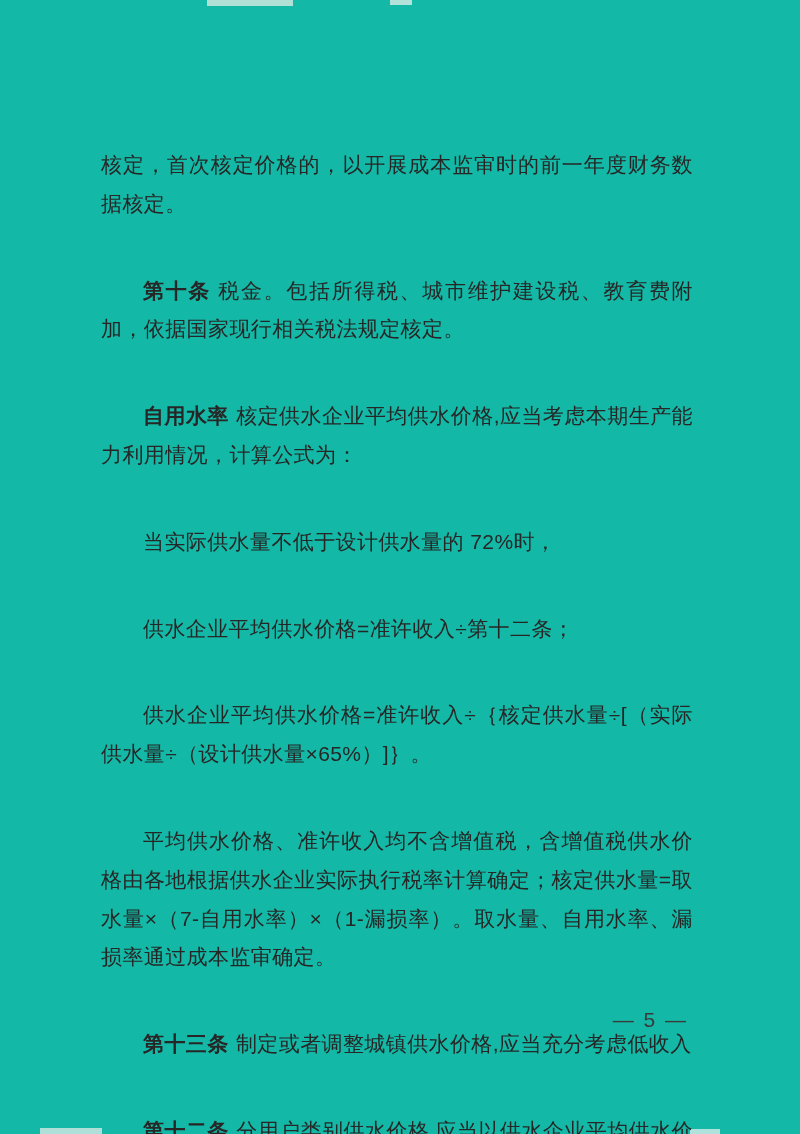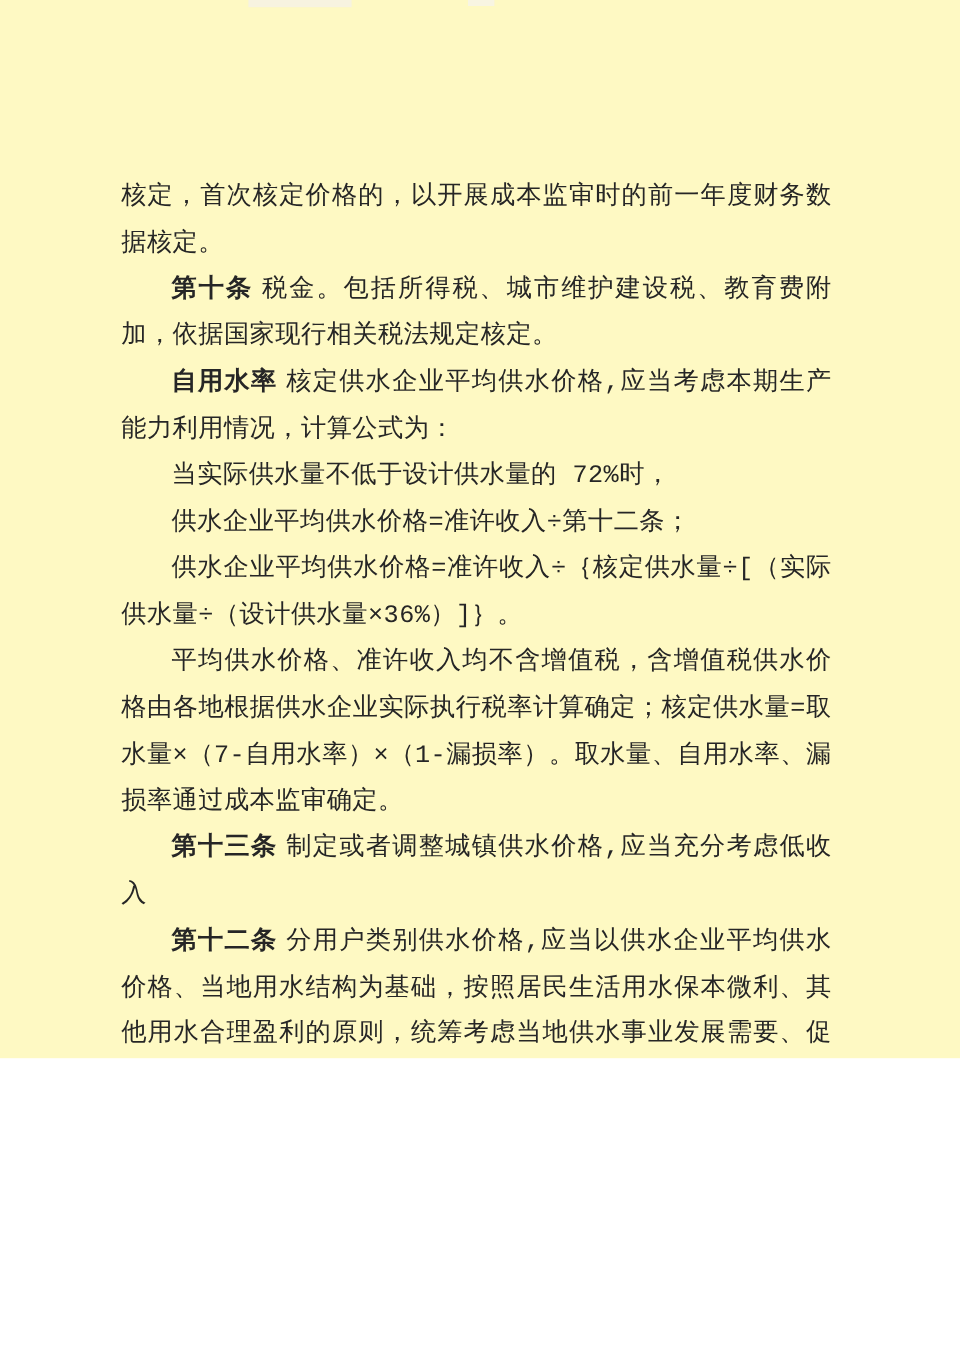--- a/index.html
+++ b/index.html
@@ -3,42 +3,43 @@
 <meta charset="utf-8">
 <style>
   html, body {
     margin: 0;
     padding: 0;
     background: #ffffff;
   }
   .page {
     position: relative;
     width: 800px;
-    height: 882px;
-    background: #fef9c3;
+    height: 1134px;
+    background: #14b8a6;
     overflow: hidden;
-    font-family: Liberation Mono, monospace;
+    font-family: Liberation Sans, sans-serif;
     color: #262626;
   }
   .content {
     position: absolute;
     left: 101px;
     top: 146px;
     width: 592px;
     font-size: 21px;
     line-height: 38.8px;
     text-align: justify;
     letter-spacing: 0.4px;
   }
   .para {
     margin: 0;
     padding: 0;
   }
   .para.indent {
     text-indent: 2em;
+    margin-top: 48px;
   }
   .article-no {
     font-weight: 700;
     margin-right: 0.35em;
   }
   .page-number {
     position: absolute;
     top: 1008px;
     right: 112px;
     font-size: 21px;
@@ -64,20 +65,20 @@
   <div class="smudge s2"></div>
   <div class="smudge s3"></div>
   <div class="smudge s4"></div>
 
   <main class="content">
       <p class="para">核定，首次核定价格的，以开展成本监审时的前一年度财务数据核定。</p>
       <p class="para indent"><strong class="article-no">第十条</strong>税金。包括所得税、城市维护建设税、教育费附加，依据国家现行相关税法规定核定。</p>
       <p class="para indent"><strong class="article-no">自用水率</strong>核定供水企业平均供水价格,应当考虑本期生产能力利用情况，计算公式为：</p>
       <p class="para indent">当实际供水量不低于设计供水量的 72%时，</p>
       <p class="para indent">供水企业平均供水价格=准许收入÷第十二条；</p>
-      <p class="para indent">供水企业平均供水价格=准许收入÷｛核定供水量÷[（实际供水量÷（设计供水量×36%）]｝。</p>
+      <p class="para indent">供水企业平均供水价格=准许收入÷｛核定供水量÷[（实际供水量÷（设计供水量×65%）]｝。</p>
       <p class="para indent">平均供水价格、准许收入均不含增值税，含增值税供水价格由各地根据供水企业实际执行税率计算确定；核定供水量=取水量×（7-自用水率）×（1-漏损率）。取水量、自用水率、漏损率通过成本监审确定。</p>
       <p class="para indent"><strong class="article-no">第十三条</strong>制定或者调整城镇供水价格,应当充分考虑低收入</p>
       <p class="para indent"><strong class="article-no">第十二条</strong>分用户类别供水价格,应当以供水企业平均供水价格、当地用水结构为基础，按照居民生活用水保本微利、其他用水合理盈利的原则，统筹考虑当地供水事业发展需要、促进节约用水、社会承受能力等因素核定。各类水价之间的比价关系由市、县价格主管部门会同同级供水行政主管部门结合本地实际情况确定。</p>
     </main>
 
   <div class="page-number">— 5 —</div>
 </div>
 
 </body></html>

